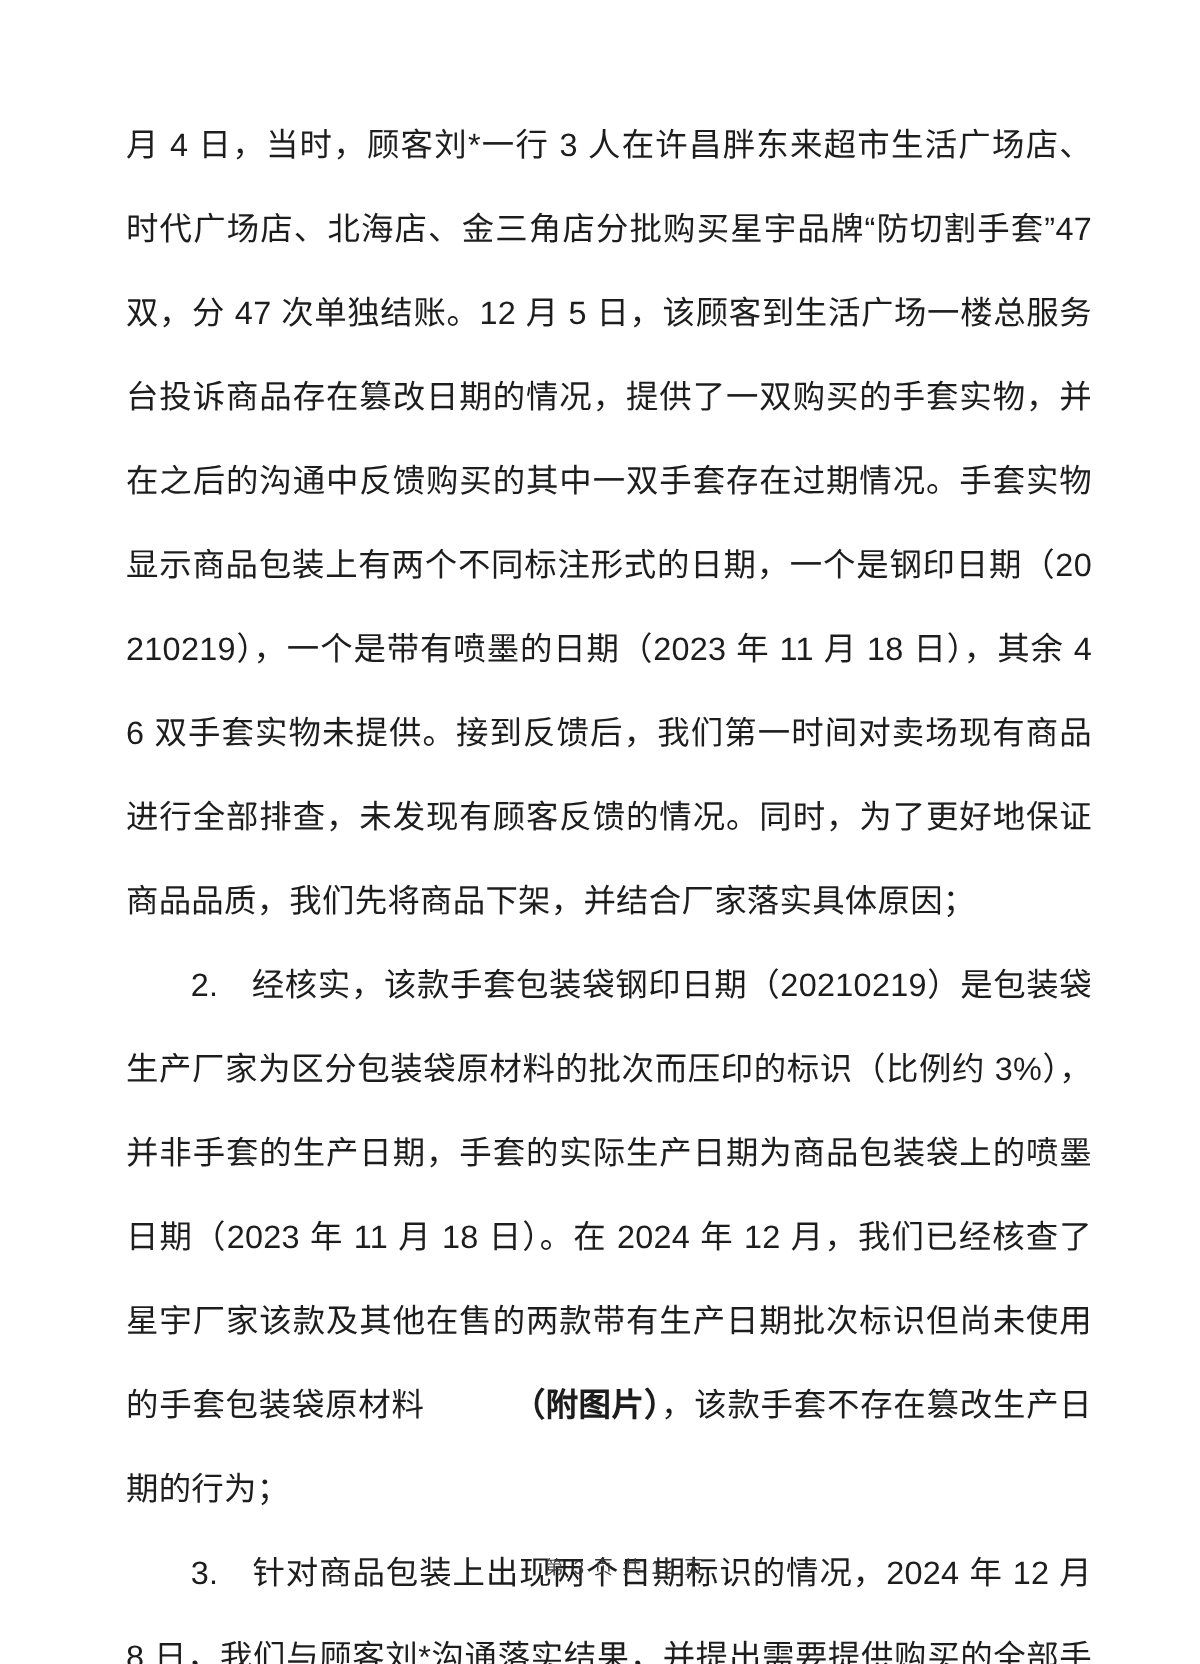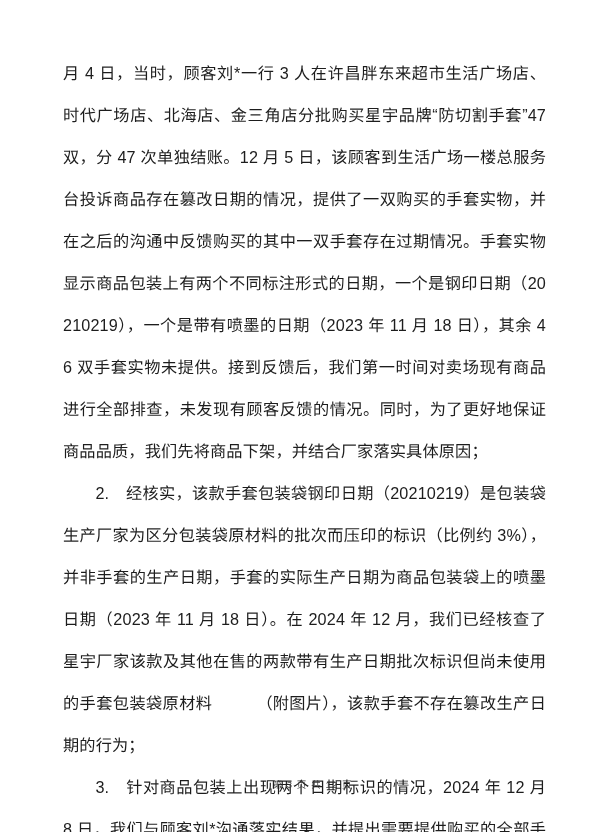--- a/index.html
+++ b/index.html
@@ -35,21 +35,21 @@
     font-weight: 400;
     word-break: break-all;
   }
   .para.indent {
     text-indent: 2em;
   }
   .para + .para {
     margin-top: 0;
   }
   .bold {
-    font-weight: 400;
+    font-weight: 700;
     letter-spacing: 0;
     margin-left: 44px;
   }
   .footer {
     position: absolute;
     left: 0;
     right: 0;
     top: 778px;
     text-align: center;
     font-size: 9.5px;

